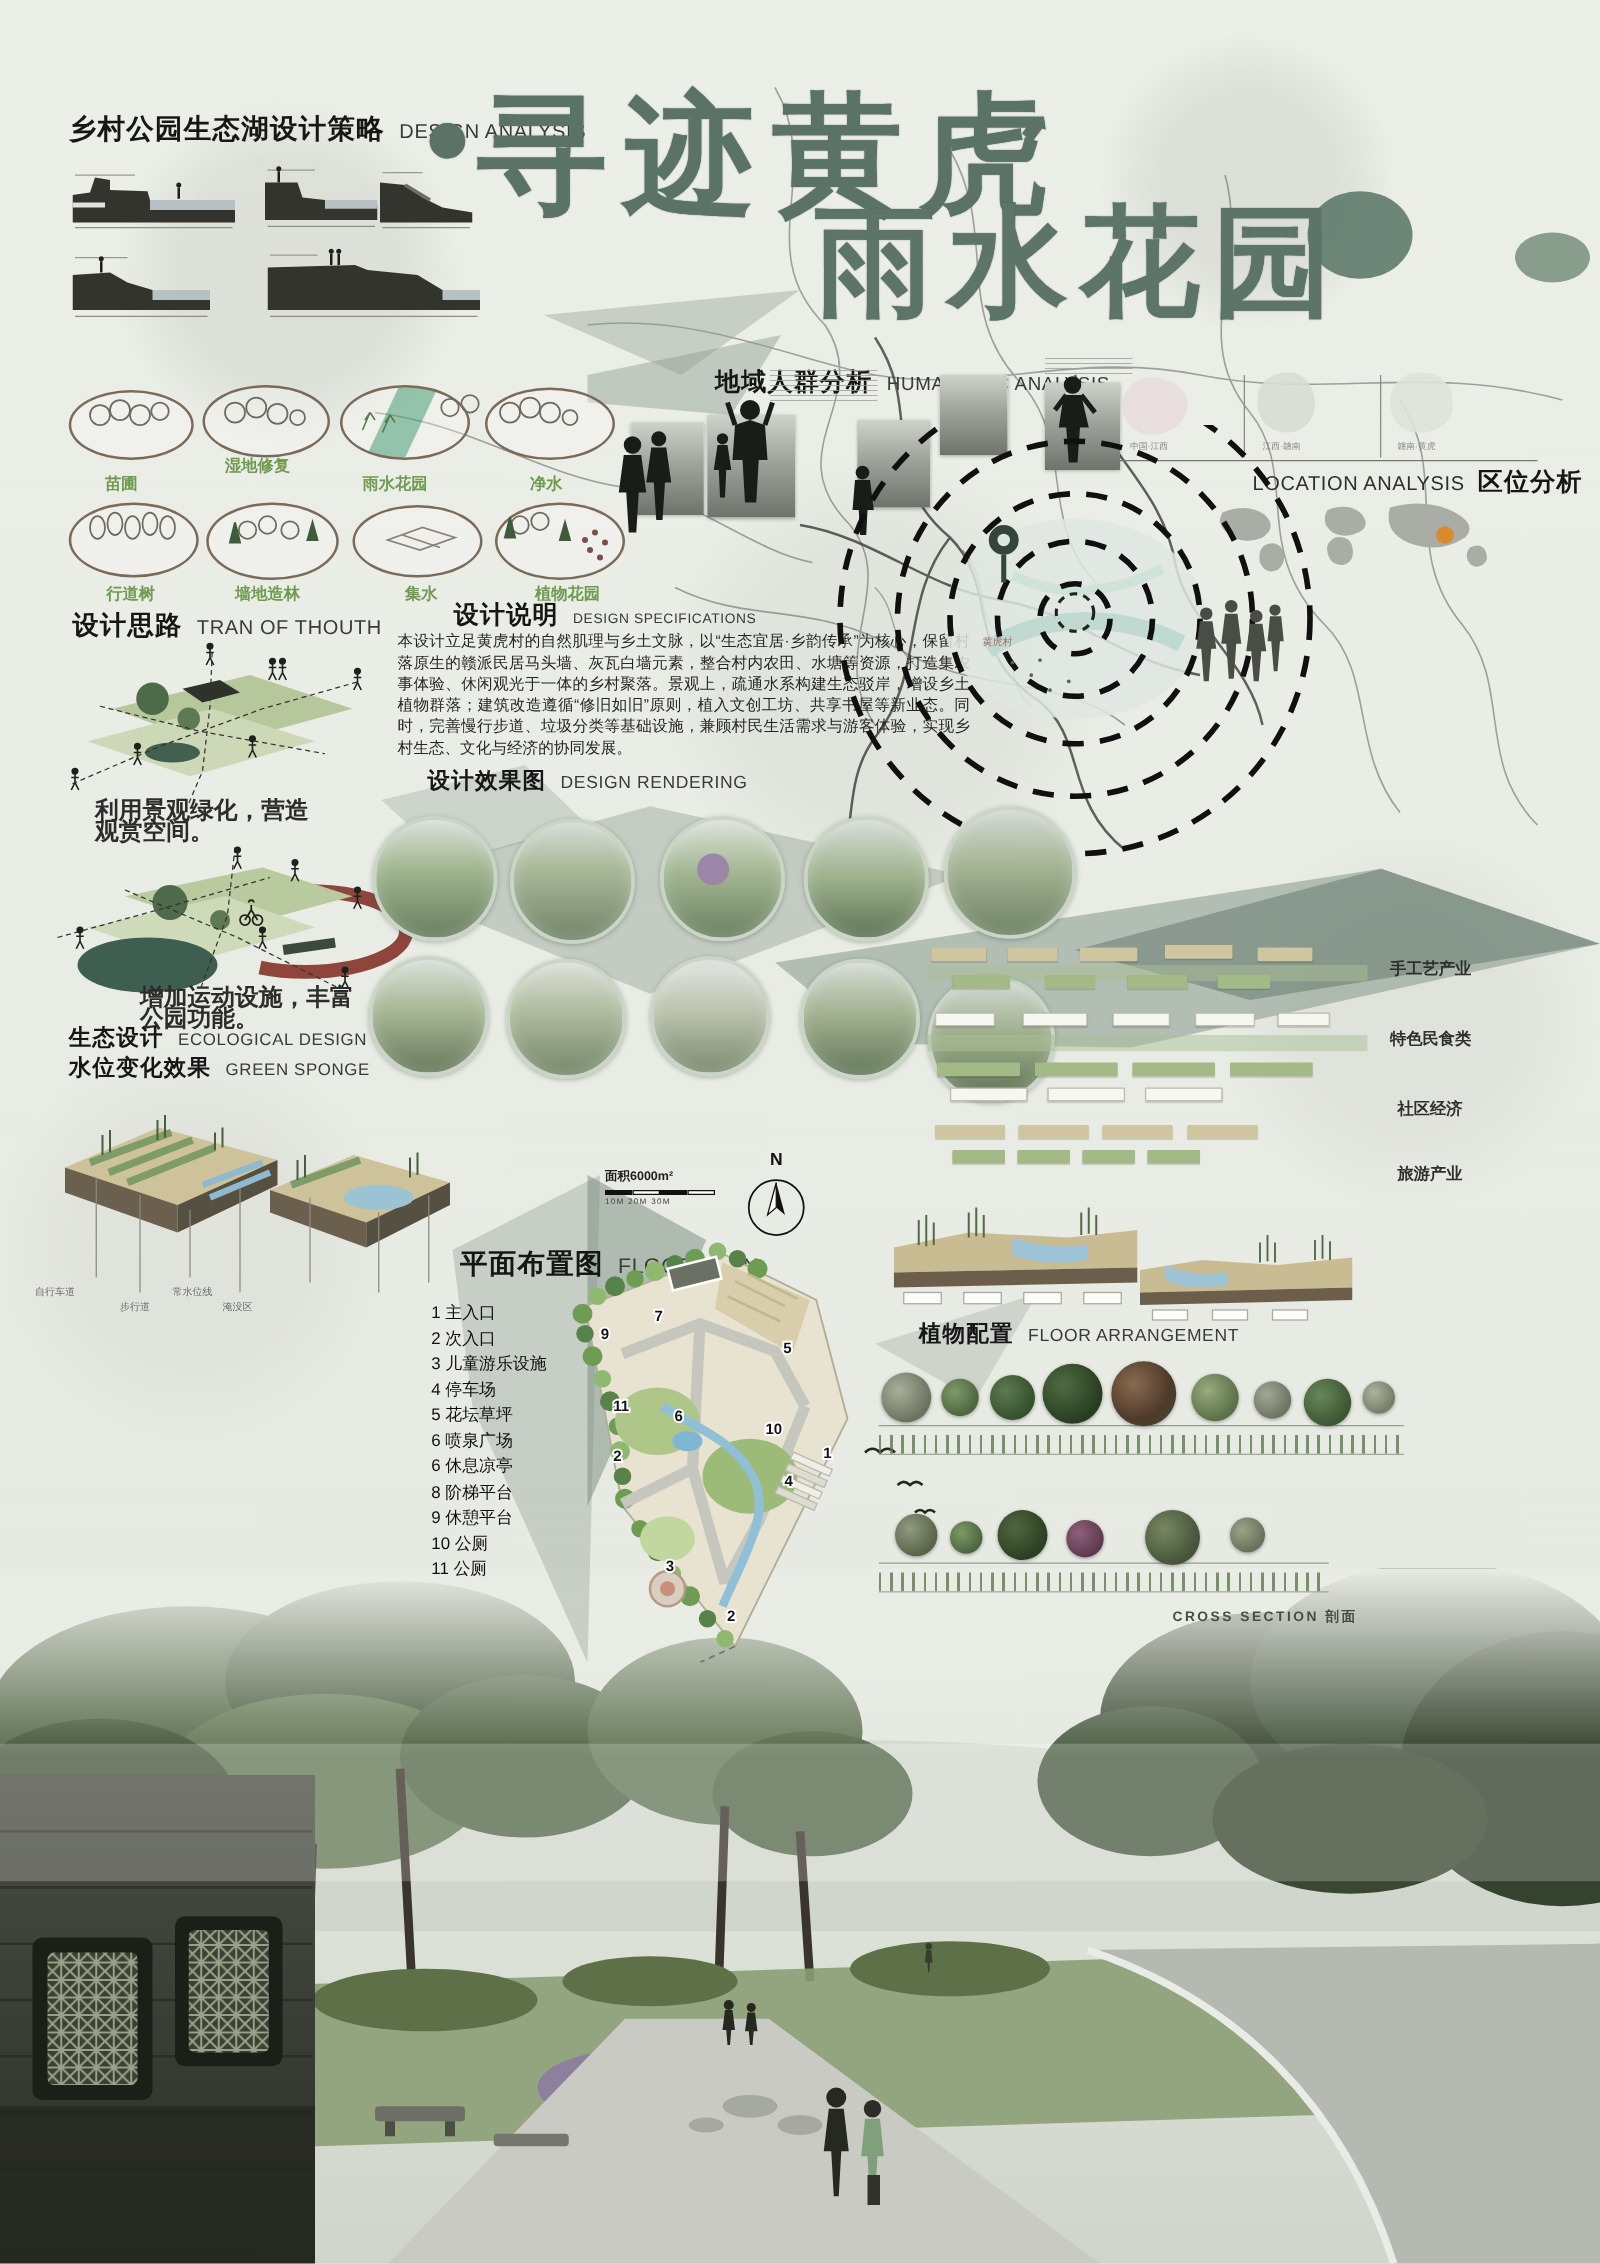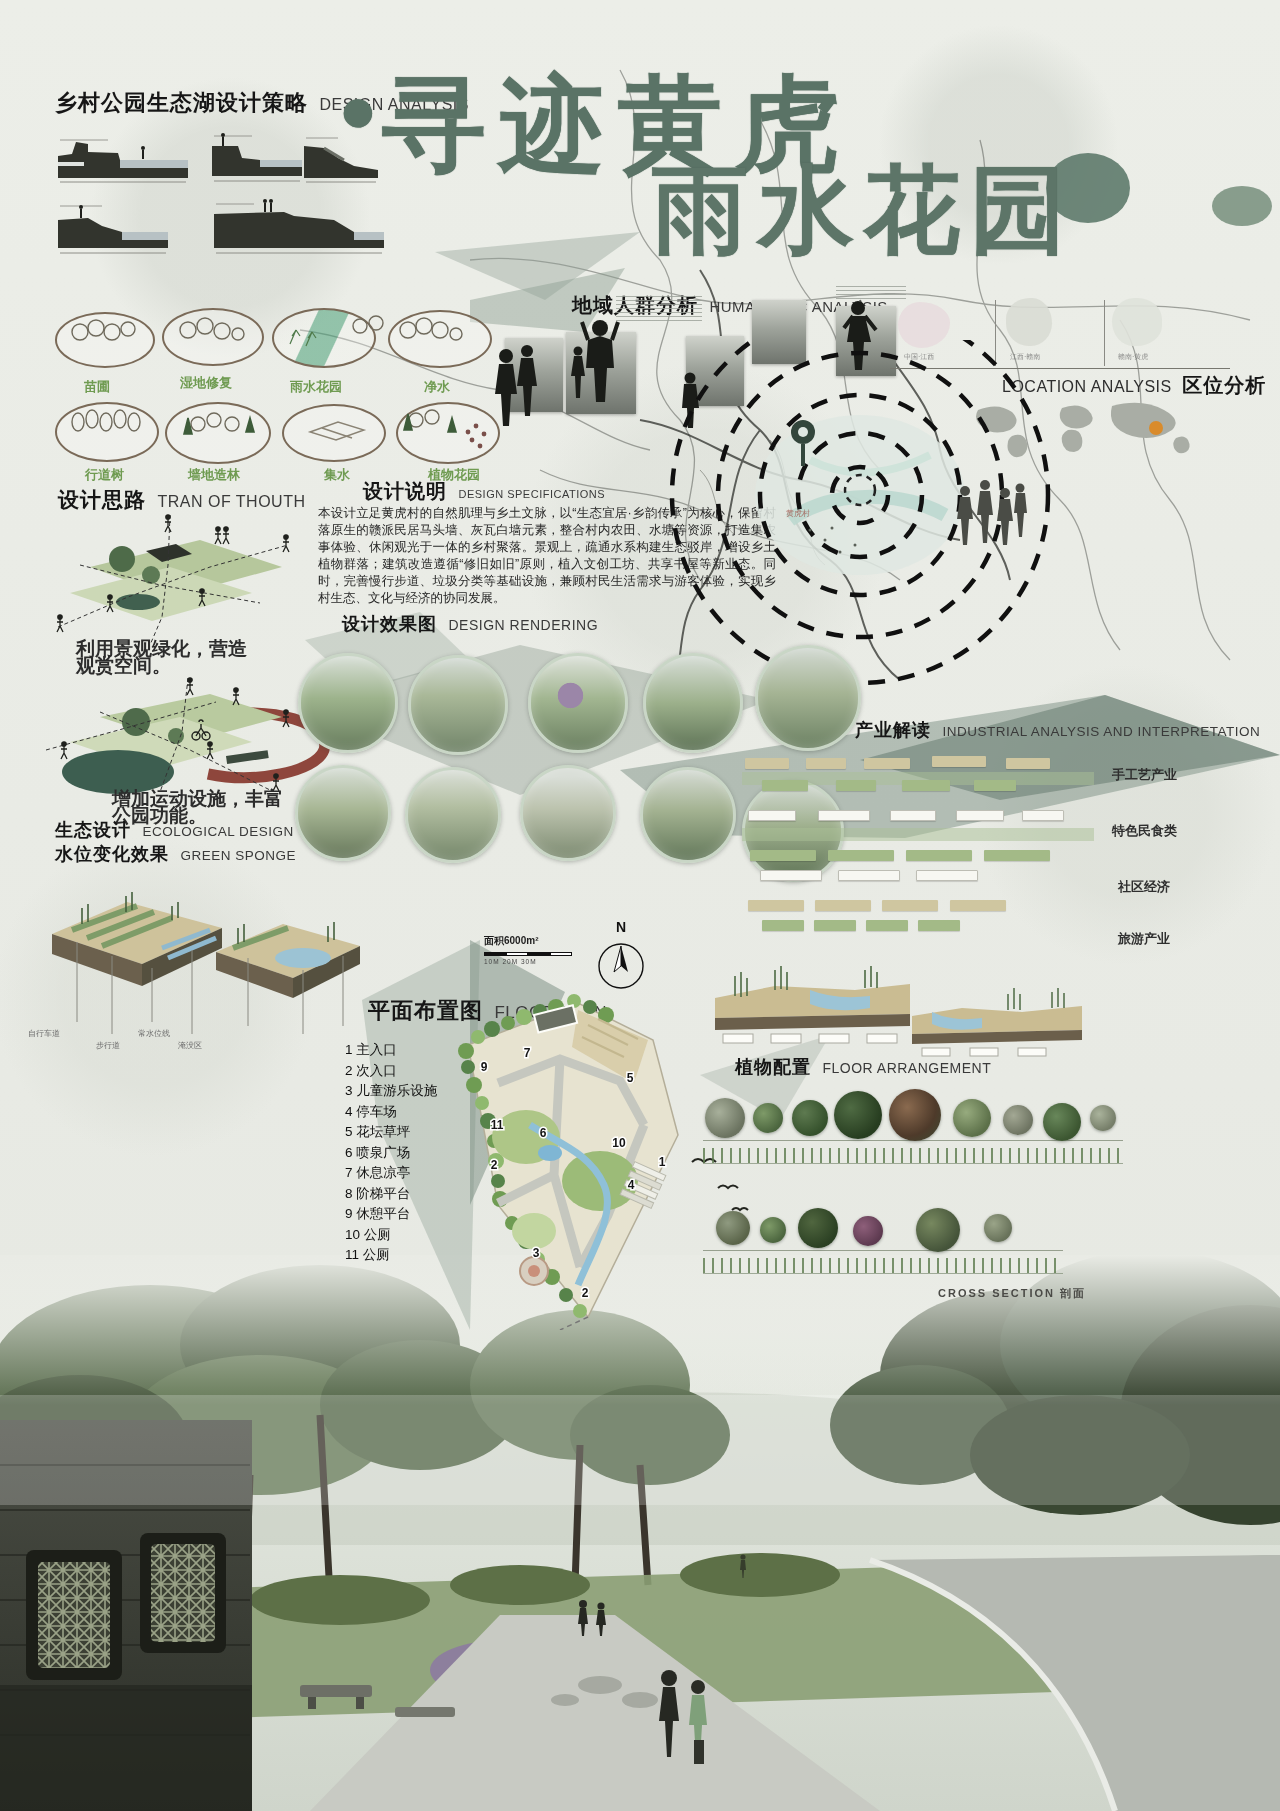--- a/index.html
+++ b/index.html
@@ -281,21 +281,21 @@
         <circle cx="364" cy="12" r="8"></circle>
         <circle cx="380" cy="16" r="8"></circle>
         <circle cx="396" cy="20" r="6"></circle>
     </g>
     <g stroke="#4f7a4a" stroke-width="1.2" fill="none">
         <path d="M230,30 l6,-14 M236,16 l-4,6 m4,-6 l4,6"></path>
         <path d="M246,32 l6,-14 m0,0 l-4,6 m4,-6 l4,6"></path>
       </g>
   </svg>
   <div class="olabel" style="left:84px;top:378px">苗圃</div>
-  <div class="olabel" style="left:180px;top:374px">湿地修复</div>
+  <div class="olabel" style="left:180px;top:364px">湿地修复</div>
   <div class="olabel" style="left:290px;top:378px">雨水花园</div>
   <div class="olabel" style="left:424px;top:378px">净水</div>
 
   <div class="oval" style="left:55px;top:402px;width:100px;height:56px"></div>
   <div class="oval" style="left:165px;top:402px;width:102px;height:58px"></div>
   <div class="oval" style="left:282px;top:404px;width:100px;height:54px"></div>
   <div class="oval" style="left:396px;top:402px;width:100px;height:58px"></div>
   <svg class="abs" style="left:60px;top:406px" width="440" height="54" viewBox="0 0 440 54">
     <g fill="none" stroke="#6f6a5c" stroke-width="1.4">
       <ellipse cx="18" cy="16" rx="6" ry="9"></ellipse>
@@ -567,24 +567,20 @@
   <div class="rc" style="left:408px;top:655px;width:94px;height:94px;background:linear-gradient(180deg,#d5dcd6 0%,#a9b898 40%,#72856a 100%)"></div>
   <div class="rc" style="left:528px;top:653px;width:94px;height:94px;background:radial-gradient(circle at 42% 42%, #9b86a8 0 16%, transparent 17%),linear-gradient(180deg,#dde2da 0%,#a2b691 45%,#6b8061 100%)"></div>
   <div class="rc" style="left:643px;top:653px;width:94px;height:94px;background:linear-gradient(180deg,#d7ded7 0%,#9cb08b 50%,#5f7457 100%)"></div>
   <div class="rc" style="left:755px;top:645px;width:100px;height:100px;background:linear-gradient(180deg,#d3dad3 0%,#a5b494 45%,#6d8264 100%)"></div>
   <div class="rc" style="left:295px;top:765px;width:90px;height:90px;background:linear-gradient(180deg,#d8dfd7 0%,#a8b795 45%,#68795c 100%)"></div>
   <div class="rc" style="left:405px;top:767px;width:90px;height:90px;background:linear-gradient(180deg,#dbe0d9 0%,#b3bfa2 40%,#75876a 100%)"></div>
   <div class="rc" style="left:520px;top:765px;width:90px;height:90px;background:linear-gradient(180deg,#d9ded7 10%,#bcc3ae 45%,#7d8b71 100%)"></div>
   <div class="rc" style="left:640px;top:767px;width:90px;height:90px;background:linear-gradient(180deg,#d6dcd5 0%,#a3b291 45%,#63785a 100%)"></div>
   <div class="rc" style="left:742px;top:780px;width:96px;height:96px;background:linear-gradient(180deg,#d4dbd4 0%,#9fb08e 45%,#5f7456 100%)"></div>
 
-  <div class="h" style="left:855px;top:718px">
-    <span class="zh" style="font-size:18px">产业解读</span>
-    <span class="en" style="font-size:13.5px">INDUSTRIAL ANALYSIS AND INTERPRETATION</span>
-  </div>
   <div class="fband" style="left:742px;top:772px;width:352px"></div>
   <div class="fb t" style="left:745px;top:758px;width:44px"></div>
   <div class="fb t" style="left:806px;top:758px;width:40px"></div>
   <div class="fb t" style="left:864px;top:758px;width:46px"></div>
   <div class="fb t" style="left:932px;top:756px;width:54px"></div>
   <div class="fb t" style="left:1006px;top:758px;width:44px"></div>
   <div class="fb g" style="left:762px;top:780px;width:46px"></div>
   <div class="fb g" style="left:836px;top:780px;width:40px"></div>
   <div class="fb g" style="left:902px;top:780px;width:48px"></div>
   <div class="fb g" style="left:974px;top:780px;width:42px"></div>
@@ -706,21 +702,21 @@
     <span class="zh" style="font-size:22px">平面布置图</span>
     <span class="en" style="font-size:17px">FLOOR PLAN</span>
   </div>
   <div class="legend">
     <div>1 主入口</div>
     <div>2 次入口</div>
     <div>3 儿童游乐设施</div>
     <div>4 停车场</div>
     <div>5 花坛草坪</div>
     <div>6 喷泉广场</div>
-    <div>7 休息凉亭</div>
+    <div>6 休息凉亭</div>
     <div>8 阶梯平台</div>
     <div>9 休憩平台</div>
     <div>10 公厕</div>
     <div>11 公厕</div>
   </div>
   <svg class="abs" style="left:438px;top:985px" width="265" height="345" viewBox="0 0 265 345">
     <path d="M30,60 L140,18 L215,55 L240,150 L150,332 L60,220 Z" fill="#e7e3d0" stroke="#b4ae99" stroke-width="1.5"></path>
 
     <g>
       <circle cx="28" cy="66" r="8" fill="#6f9c53"></circle>

